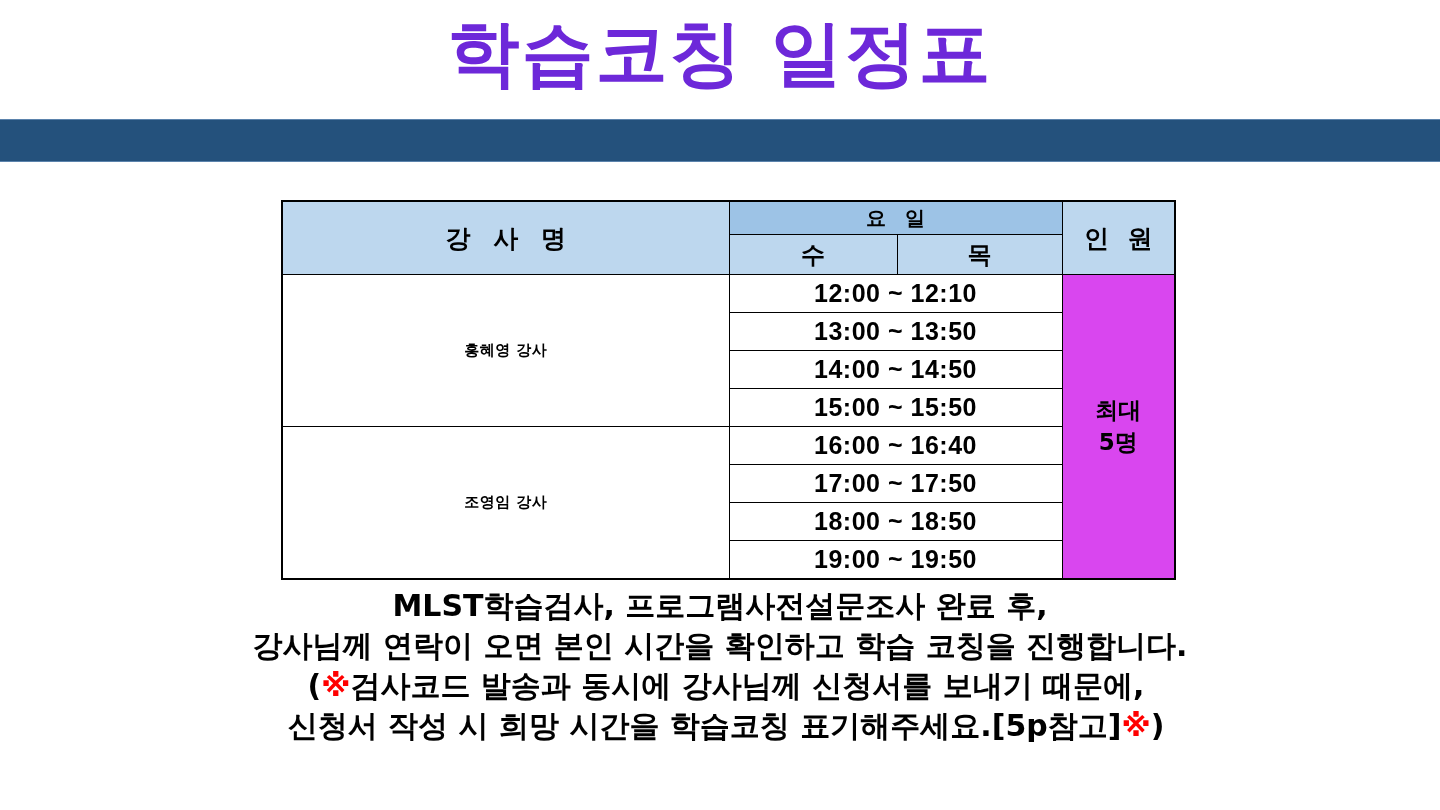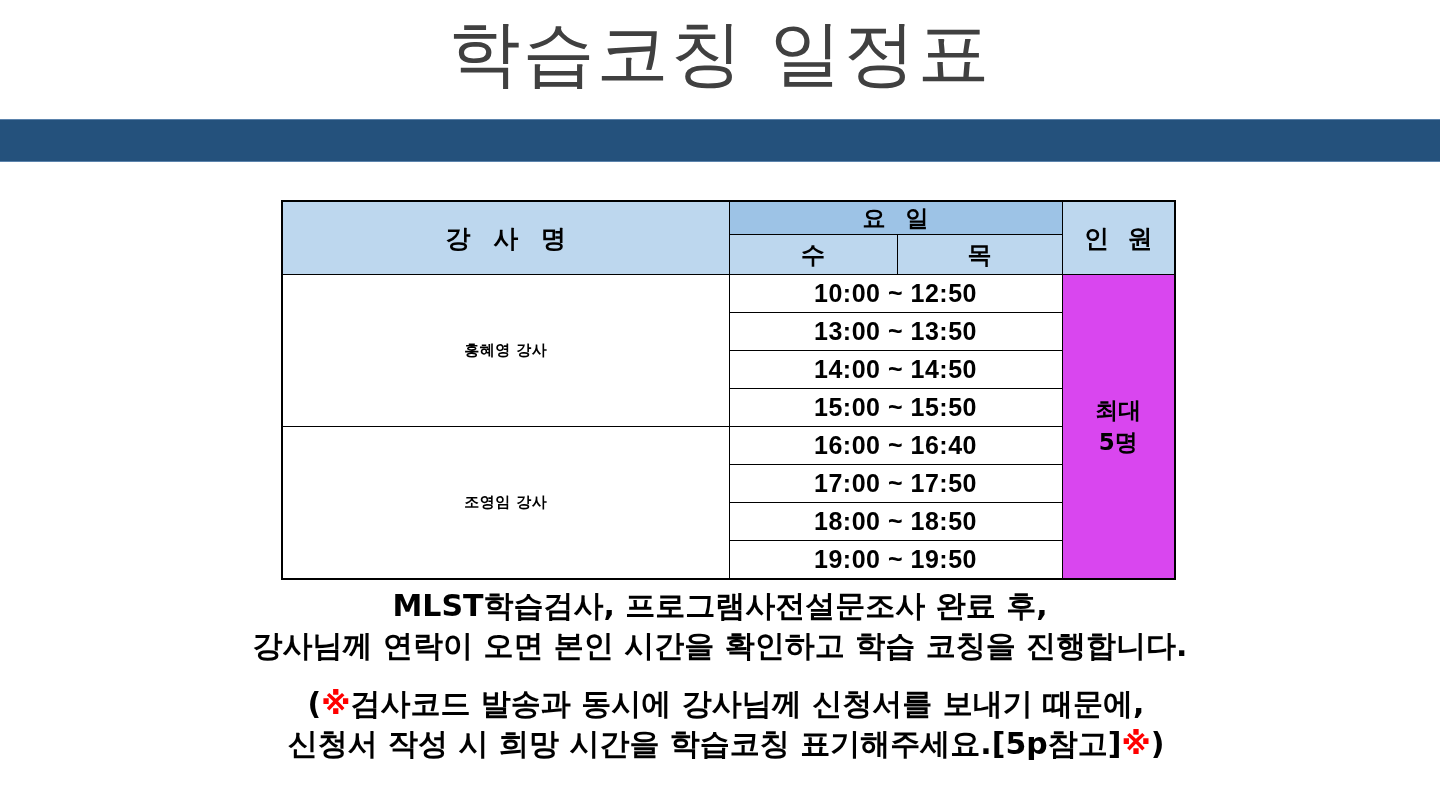--- a/index.html
+++ b/index.html
@@ -19,25 +19,25 @@
   }
 
   
   .page-title {
     position: absolute;
     left: 0;
     top: 6px;
     width: 1440px;
     text-align: center;
     font-size: 72px;
-    font-weight: 400;
+    font-weight: 700;
     letter-spacing: 2px;
     line-height: 1.32;
     white-space: pre;
-    color: #404040;
+    color: #6d28d9;
   }
 
   
   .accent-bar {
     position: absolute;
     left: 0;
     top: 119px;
     width: 1440px;
     height: 43px;
     background: #24517C;
@@ -74,21 +74,21 @@
   .th-name {
     background: #BDD7EE;
     height: 71px;
     font-size: 25px;
     letter-spacing: 7px;
     text-indent: 7px;
   }
   .th-dayspan {
     background: #9DC3E6;
     height: 32px;
-    font-size: 23px;
+    font-size: 20px;
     letter-spacing: 6px;
     text-indent: 6px;
   }
   .th-day {
     background: #BDD7EE;
     height: 39px;
     font-size: 24px;
   }
   .th-cap {
     background: #BDD7EE;
@@ -136,21 +136,20 @@
     color: #000000;
   }
   .note-primary {
     font-size: 30px;
     line-height: 1.33;
     text-align: center;
   }
   .note-secondary {
     font-size: 30px;
     line-height: 1.35;
-    margin-top: 18px;
     padding-left: 12px;
   }
   .note-line {
     white-space: pre;
   }
   .mark-red {
     color: #FF0000;
     font-weight: 800;
   }
 </style>
@@ -177,21 +176,21 @@
       </tr>
       <tr>
         <th class="th-day">수</th>
         <th class="th-day">목</th>
       </tr>
     </thead>
     <tbody>
 
       <tr>
         <td class="cell-instructor" rowspan="4">홍혜영 강사</td>
-        <td class="cell-time" colspan="2">10:00 ~ 12:50</td>
+        <td class="cell-time" colspan="2">12:00 ~ 12:10</td>
         <td class="cell-capacity" rowspan="8">최대
 5명</td>
       </tr>
       <tr>
         <td class="cell-time" colspan="2">13:00 ~ 13:50</td>
       </tr>
       <tr>
         <td class="cell-time" colspan="2">14:00 ~ 14:50</td>
       </tr>
       <tr>

